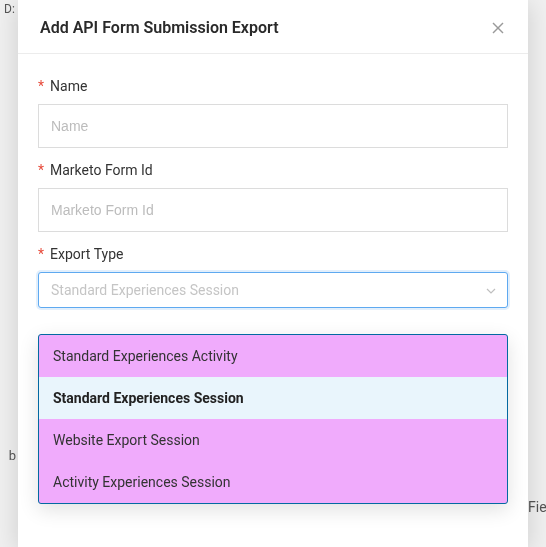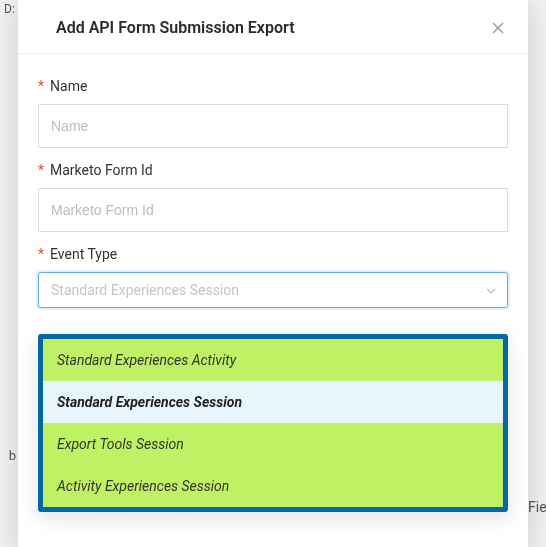--- a/index.html
+++ b/index.html
@@ -62,21 +62,20 @@
       display: flex;
       align-items: center;
       justify-content: space-between;
       padding: 18px 22px 16px 22px;
       border-bottom: 1px solid #ececec;
     }
     .modal-title {
       font-size: 16px;
       font-weight: 600;
       color: #2a2a2a;
-      margin-left: 16px;
     }
     .close-icon {
       width: 16px; height: 16px;
       cursor: pointer;
       color: #9a9a9a;
     }
     .close-icon svg { display: block; }
 
     .modal-body {
       padding: 14px 20px 10px 20px;
@@ -133,26 +132,25 @@
       right: 10px; top: 50%;
       transform: translateY(-50%);
       color: #bfbfbf;
       width: 12px; height: 12px;
     }
 
     .dropdown {
       position: absolute;
       left: 20px; right: 20px;
       top: 334px;
-      background: #bef264;
-      border: 5px solid #0369a1;
+      background: #f0abfc;
+      border: 1px solid #0369a1;
       border-radius: 3px;
       box-shadow: 0 6px 20px rgba(0,0,0,0.12);
       z-index: 5;
-      font-style: italic;
     }
     .dropdown-option {
       padding: 13px 14px;
       font-size: 14px;
       color: #333;
       cursor: pointer;
     }
     .dropdown-option.selected {
       background: #e9f5fc;
       font-weight: 700;
@@ -193,34 +191,34 @@
       <div class="field-label">
         <span class="req-star">*</span>
         <span>Marketo Form Id</span>
       </div>
       <input type="text" class="text-input" placeholder="Marketo Form Id" style="">
     </div>
 
     <div class="field">
       <div class="field-label">
         <span class="req-star">*</span>
-        <span>Event Type</span>
+        <span>Export Type</span>
       </div>
       <div class="select">
         <span class="select-placeholder">Standard Experiences Session</span>
         <span class="select-chevron">
           <svg viewBox="0 0 12 12" width="12" height="12" stroke="currentColor" stroke-width="1.2" fill="none">
             <polyline points="2,4 6,8 10,4"></polyline>
           </svg>
         </span>
       </div>
     </div>
 
   </div>
 
   <div class="dropdown">
     <div class="dropdown-option">Standard Experiences Activity</div>
     <div class="dropdown-option selected">Standard Experiences Session</div>
-    <div class="dropdown-option">Export Tools Session</div>
+    <div class="dropdown-option">Website Export Session</div>
     <div class="dropdown-option">Activity Experiences Session</div>
   </div>
 
 </div>
 
 </body></html>

